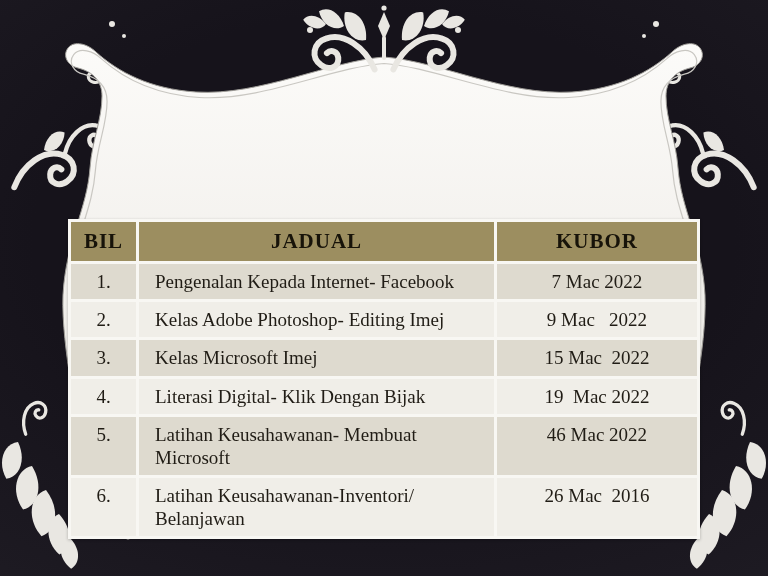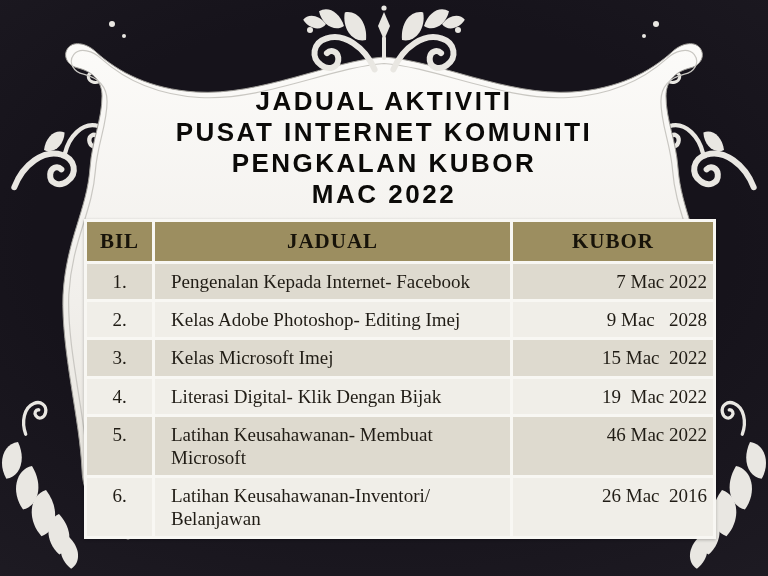--- a/index.html
+++ b/index.html
@@ -9,39 +9,39 @@
     font-family:"Liberation Sans", sans-serif;
   }
   .frame-svg{position:absolute;left:0;top:0;width:768px;height:576px;z-index:1;}
   .title-block{
     position:absolute;left:0;top:86px;width:768px;z-index:2;
     text-align:center;color:#0b0a08;font-weight:bold;
     font-size:26px;line-height:31px;letter-spacing:2.5px;
   }
   .title-line{white-space:nowrap;}
   table.schedule{
-    position:absolute;left:84px;top:219px;width:632px;z-index:3;
+    position:absolute;left:68px;top:219px;width:632px;z-index:3;
     border-collapse:separate;border-spacing:3px;table-layout:fixed;
     background:#f8f7f3;color:#201c15;
     font-family:"Liberation Serif", serif;
     box-shadow:0 1px 3px rgba(0,0,0,0.25);
   }
   th{
     background:#9c8e60;color:#171309;
     font-size:21px;font-weight:bold;letter-spacing:1px;
     padding:7px 4px;text-align:center;
   }
   td{
     font-size:19px;line-height:1.22;padding:6px 6px;vertical-align:top;
   }
   tbody tr:nth-child(odd) td{background:#dedacf;}
   tbody tr:nth-child(even) td{background:#f0eee8;}
   td.bil{text-align:center;}
   td.program{text-align:left;padding-left:16px;}
-  td.tarikh{text-align:right;white-space:pre;}
+  td.tarikh{text-align:center;white-space:pre;}
 </style>
 </head>
 <body>
 
 <div class="slide">
 
   <svg class="frame-svg" viewBox="0 0 768 576" aria-hidden="true">
     <defs>
       <linearGradient id="panelGrad" x1="0" y1="0" x2="0" y2="1">
         <stop offset="0" stop-color="#fcfbf9"></stop>
@@ -107,26 +107,20 @@
 
     <g>
       <use href="#crest-half" transform="translate(384,0)"></use>
       <use href="#crest-half" transform="translate(384,0) scale(-1,1)"></use>
       <path d="M384 12 L390 26 L384 40 L378 26 Z" fill="#e9e7e2"></path>
       <path d="M384 38 L384 58" stroke="#e9e7e2" stroke-width="4" stroke-linecap="round"></path>
       <circle cx="384" cy="8" r="2.6" fill="#e9e7e2"></circle>
     </g>
   </svg>
 
-  <div class="title-block">
-    <div class="title-line">JADUAL AKTIVITI</div>
-    <div class="title-line">PUSAT INTERNET KOMUNITI</div>
-    <div class="title-line">PENGKALAN KUBOR</div>
-    <div class="title-line">MAC 2022</div>
-  </div>
 
   <table class="schedule">
     <colgroup>
       <col style="width:65px">
         <col style="width:355px">
         <col style="width:200px">
     </colgroup>
     <thead>
       <tr>
         <th>BIL</th>
@@ -136,21 +130,21 @@
     </thead>
     <tbody>
       <tr>
         <td class="bil">1.</td>
         <td class="program">Pengenalan Kepada Internet- Facebook</td>
         <td class="tarikh">7 Mac 2022</td>
       </tr>
       <tr>
         <td class="bil">2.</td>
         <td class="program">Kelas Adobe Photoshop- Editing Imej</td>
-        <td class="tarikh">9 Mac   2028</td>
+        <td class="tarikh">9 Mac   2022</td>
       </tr>
       <tr>
         <td class="bil">3.</td>
         <td class="program">Kelas Microsoft Imej</td>
         <td class="tarikh">15 Mac  2022</td>
       </tr>
       <tr>
         <td class="bil">4.</td>
         <td class="program">Literasi Digital- Klik Dengan Bijak</td>
         <td class="tarikh">19  Mac 2022</td>

